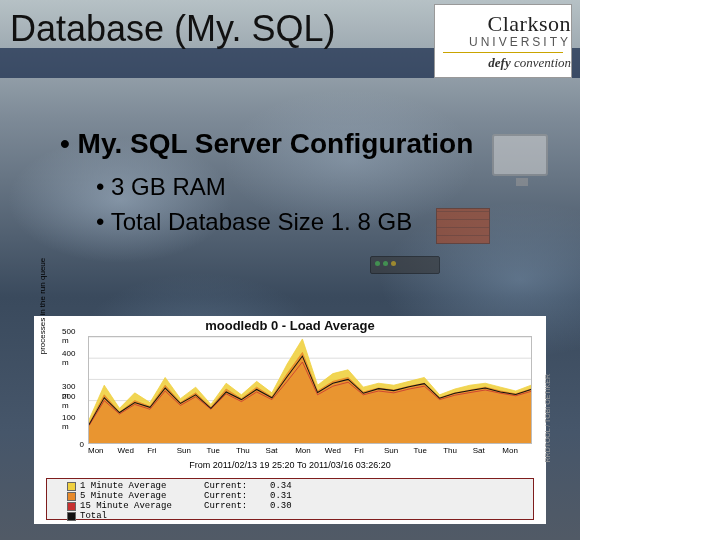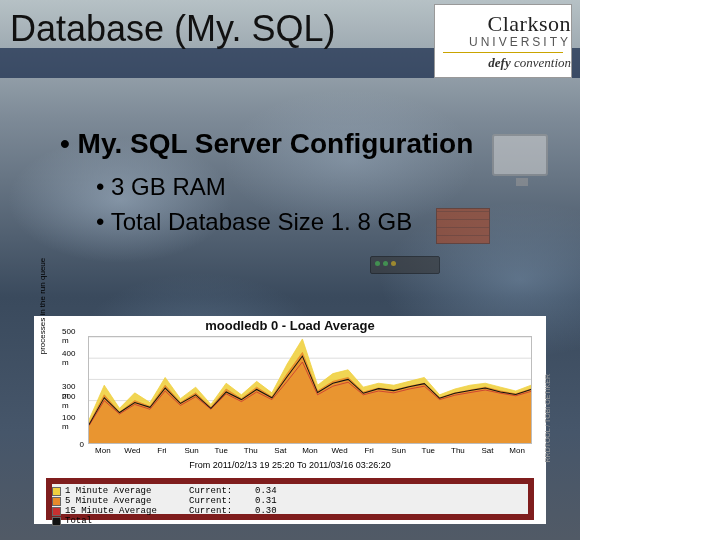--- a/index.html
+++ b/index.html
@@ -68,30 +68,30 @@
   .chart-credit {
     position: absolute; right: 2px; top: 58px; transform: rotate(-90deg); transform-origin: right top;
     font-size: 7px; color: #999; white-space: nowrap;
   }
   .plot {
     position: absolute; left: 54px; right: 14px; top: 20px; height: 108px;
     border: 1px solid #bdbdbd;
   }
   .grid line { stroke: #d8d8d8; stroke-width: 1; }
   .xticks { position: absolute; left: 54px; right: 14px; top: 130px; font-size: 8px; color: #000; display:flex; }
-  .xticks span { flex: 1; text-align: center; }
+  .xticks span { flex: 1; }
   .yticks { position: absolute; left: 28px; top: 20px; height: 108px; width: 24px; font-size: 8px; color:#000; }
   .yticks div { position: absolute; right: 2px; transform: translateY(-50%); }
   .chart-sub { position: absolute; left: 0; right: 0; top: 144px; text-align: center; font-size: 9px; color:#000; }
 
   .legend {
     position: absolute; left: 12px; right: 12px; bottom: 4px; top: 162px;
-    border: 6px solid #7f1d1d; background: #efefef;
+    border: 1px solid #7f1d1d; background: #efefef;
     font-family: "Courier New", monospace; font-size: 9px; line-height: 10px;
-    padding: 2px 0; color:#000;
+    padding: 2px 20px; color:#000;
   }
   .lg-row { display:flex; align-items:center; gap:4px; }
   .sw { width: 9px; height: 9px; display:inline-block; border:1px solid #666; }
   .sw.y { background:#f0d040; }
   .sw.o { background:#e88a2a; }
   .sw.r { background:#c73030; }
   .sw.k { background:#111; }
   .lg-label { width: 120px; }
   .lg-cur { width: 62px; }
 </style>

